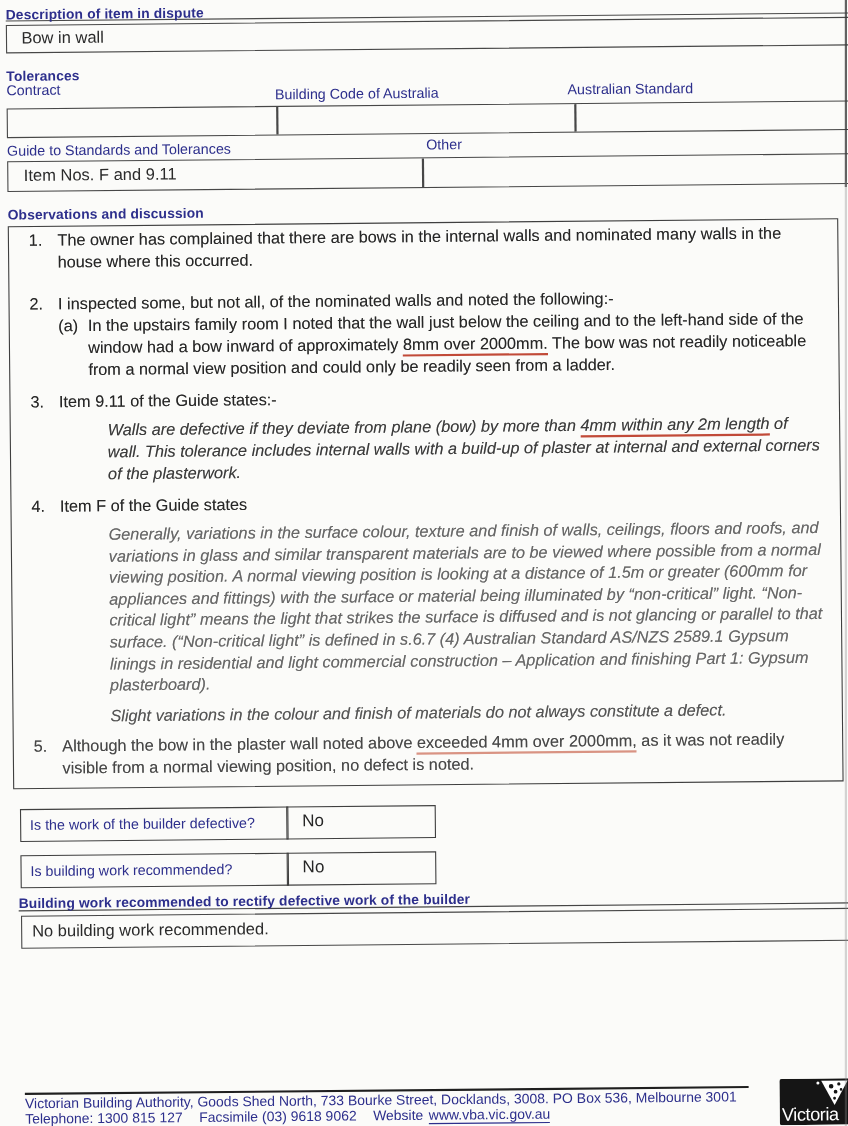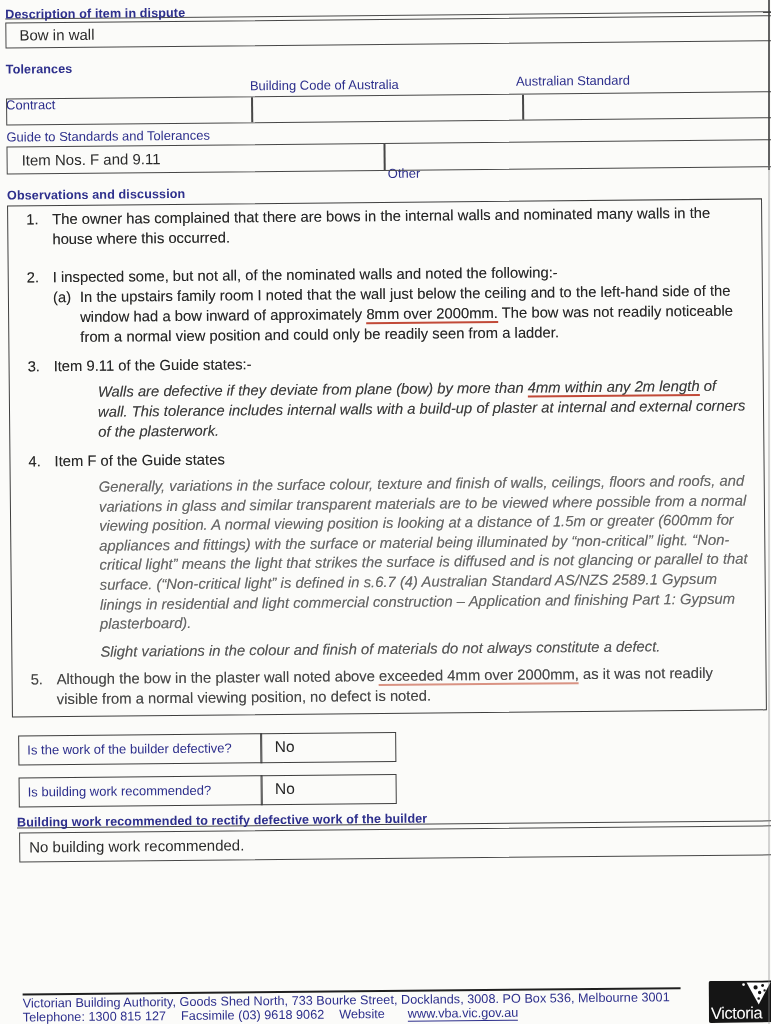--- a/index.html
+++ b/index.html
@@ -33,28 +33,28 @@
     border:1.5px solid #474747;
     background:transparent;
     font-size:15px;
     color:#2a2a2a;
   }
   
   .desc-label-row { left:10px; top:1px; width:778px; height:15px; }
   .desc-box { left:10px; top:19px; width:778px; height:26px; line-height:24px; padding-left:13px; }
   
   .ref-title { left:10px; top:59px; }
-  .ref-label-contract { left:10px; top:94px; }
+  .ref-label-contract { left:10px; top:71px; }
   .ref-label-bca { left:254px; top:77px; }
   .ref-label-as { left:520px; top:75px; }
   .ref-boxes { left:10px; top:95px; width:778px; height:27px; border:1.5px solid #474747; }
   .div-1 { position:absolute; left:244px; top:0; width:1.5px; height:100%; background:#474747; }
   .div-2 { position:absolute; left:515px; top:0; width:1.5px; height:100%; background:#474747; }
   .guide-label { left:10px; top:126px; }
-  .other-label { left:391px; top:124px;margin-top:42px; }
+  .other-label { left:391px; top:124px; }
   .guide-boxes { left:10px; top:143px; width:778px; height:28px; border:1.5px solid #474747; }
   .guide-div { position:absolute; left:376px; top:0; width:1.5px; height:100%; background:#474747; }
   .guide-value { position:absolute; left:14px; top:0; line-height:26px; font-size:15px; color:#2a2a2a; }
   
   .obs-title { left:10px; top:185px; }
   .obs-box {
     left:10px; top:202px; width:755px; height:512px;
     border:1.7px solid #3f3f3f;
     padding:4px 14px 0 18px;
     font-size:14.8px; line-height:19.9px; color:#262626;
@@ -96,21 +96,21 @@
   }
   
   .rec-label-row { left:14px; top:809px; width:774px; height:16px; border-bottom:1.6px solid #454545; }
   .rec-box { left:16px; top:829px; width:772px; height:30px; line-height:27px; padding-left:9px; border-width:1.6px; }
   
   .footer-rule { left:18px; top:990px; width:658px; border-top:2.6px solid #1f1f1f; }
   .footer-text { color:#2d2f8c; font-size:12.7px; }
   .footer-line1 { left:18px; top:993px; }
   .footer-line2 { left:18px; top:1007px; }
   .footer-line2 .part { margin-right:15px; }
-  .footer-line2 .lbl { margin-right:23px; }
+  .footer-line2 .lbl { margin-right:5px; }
   .site-link { border-bottom:1.2px solid #2d2f8c; }
   .logo { left:704px; top:984px; width:66px; height:42px; }
   
   .edge-dark { position:absolute; top:0; right:1px; width:2.2px; height:170px; background:#3c3c3c; opacity:0.8; }
   .edge-faint { position:absolute; top:165px; right:1.5px; width:1.3px; height:859px; background:#8a8a8a; opacity:0.35; }
 </style>
 </head>
 <body>
 
 <div class="page">

